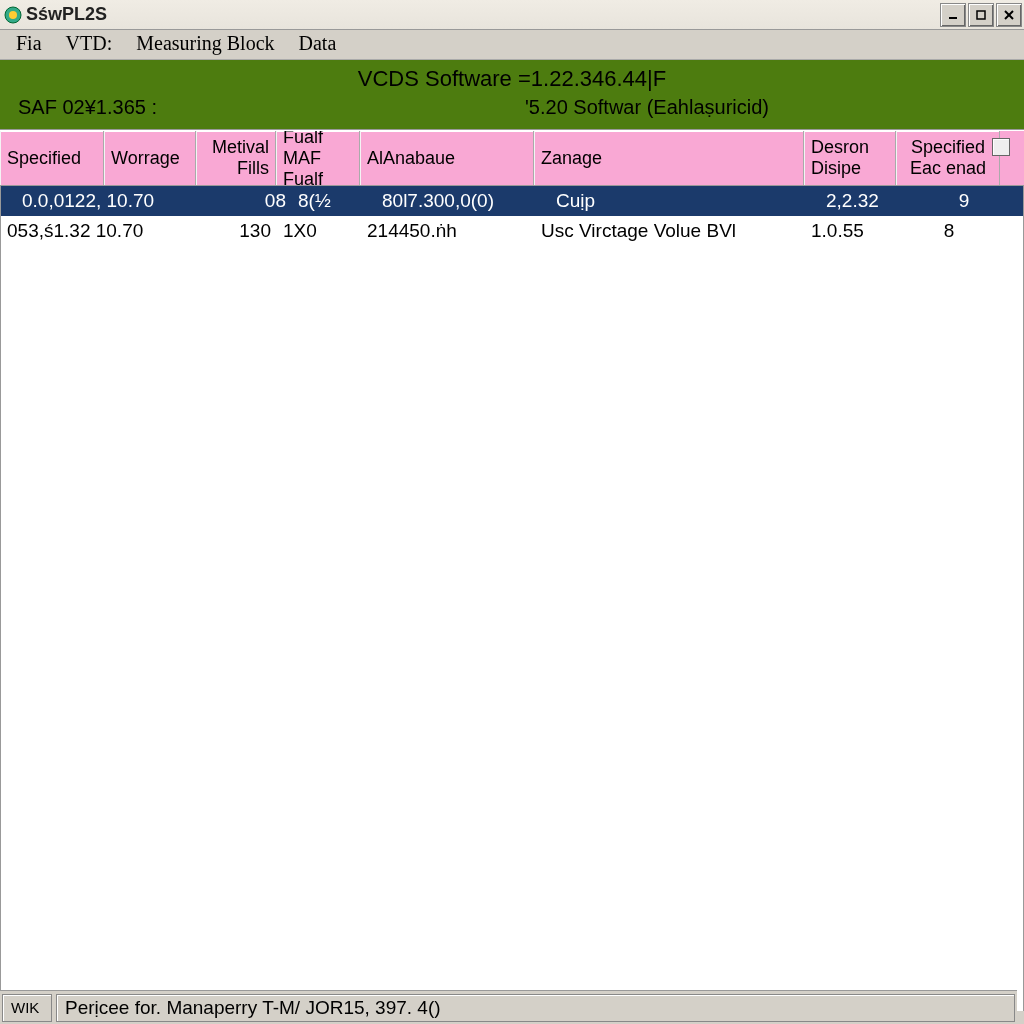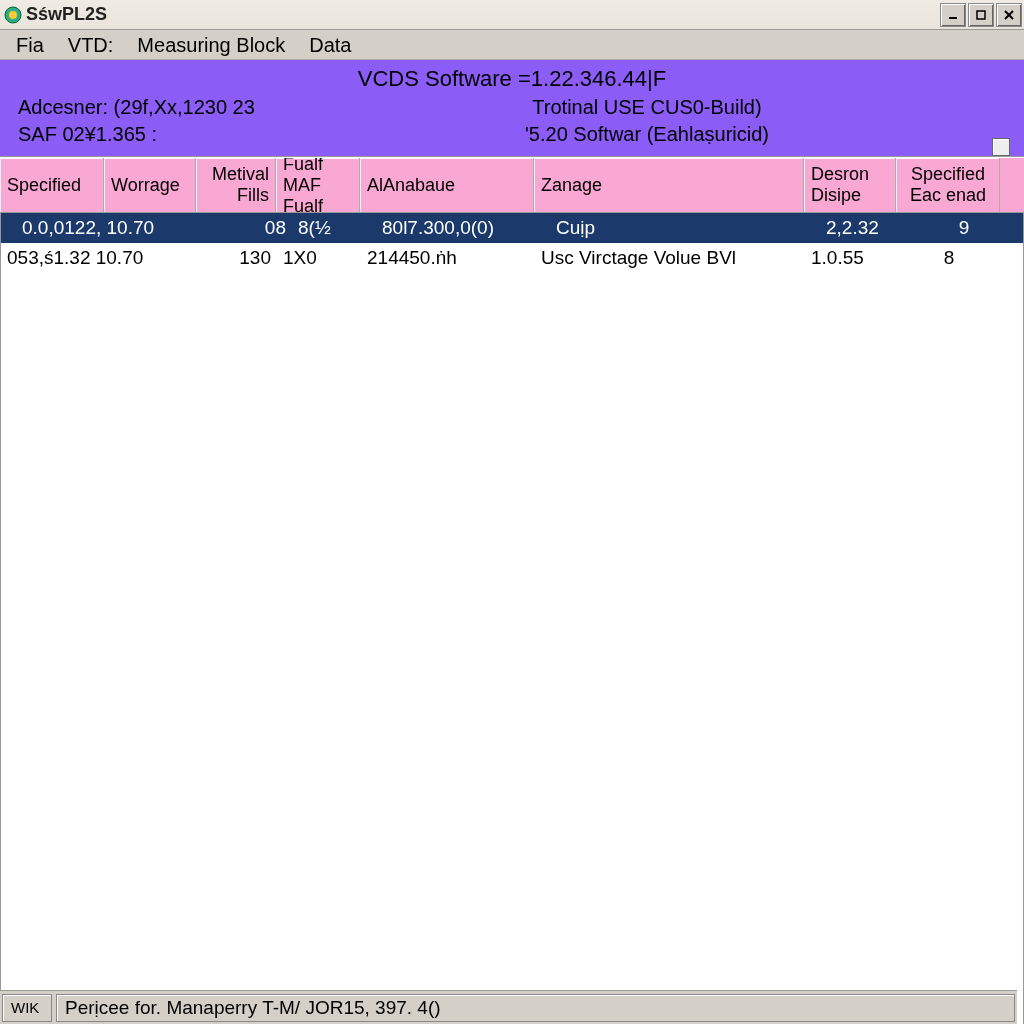--- a/index.html
+++ b/index.html
@@ -48,31 +48,32 @@
       justify-content: center;
       font-family: "Segoe UI Symbol", sans-serif;
       font-size: 14px;
       box-shadow: inset 1px 1px 0 #fff, inset -1px -1px 0 #666;
       cursor: pointer;
     }
     .menubar {
       height: 30px;
       background: #d4d0c8;
       display: flex;
-      align-items: flex-end;
+      align-items: flex-start;
       padding-left: 4px;
       border-bottom: 1px solid #aaa;
       font-size: 20px;
+      font-family: Liberation Serif, serif;
     }
     .menu-item {
       padding: 2px 12px;
       cursor: pointer;
     }
     .info-area {
-      background: #8b5cf6;
+      background: #4d7c0f;
       padding: 4px 8px 8px 8px;
       font-size: 20px;
       border-bottom: 1px solid #999;
     }
     .info-row1 {
       text-align: center;
       font-size: 22px;
       padding: 2px 0;
     }
     .info-row2 {
@@ -216,25 +217,20 @@
   <span class="menu-item">Fia</span>
   <span class="menu-item">VTD:</span>
   <span class="menu-item">Measuring Block</span>
   <span class="menu-item">Data</span>
 </div>
 
 <div class="info-area" style="position:relative;">
   <div class="info-row1">VCDS Software =1.22.346.44|F</div>
   <div class="info-small-icon"></div>
   <div class="info-row2">
-    <div class="info-left">Adcesner: (29f,Xx,1230    23</div>
-    <div class="info-center">Trotinal USE CUS0-Build)</div>
-    <div class="info-right"></div>
-  </div>
-  <div class="info-row2">
     <div class="info-left">SAF 02¥1.365           :</div>
     <div class="info-center">'5.20 Softwar (Eahlaṣuricid)</div>
     <div class="info-right"></div>
   </div>
 </div>
 
 <div class="table-header">
   <div class="th c0">
     <span>Specified</span>
     <span class="line2"></span>

